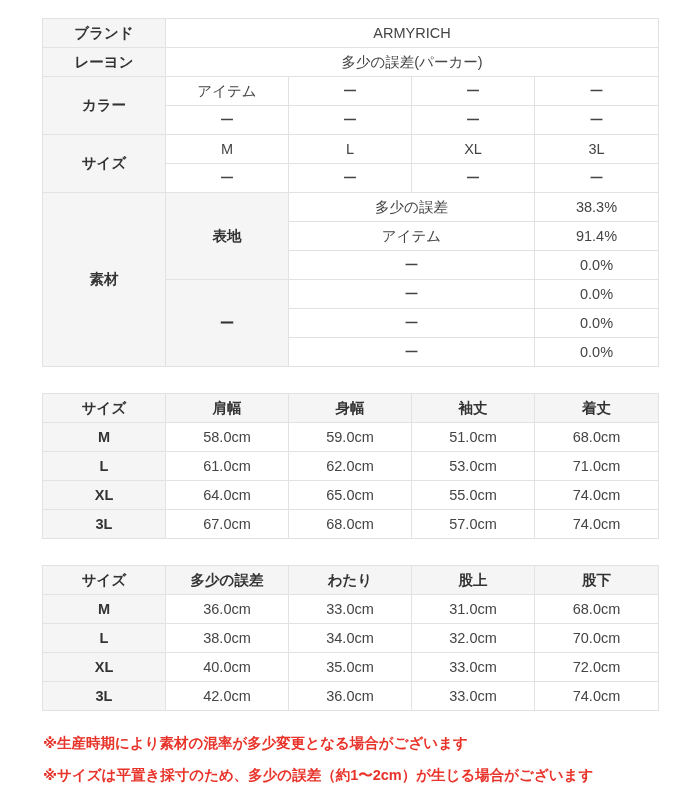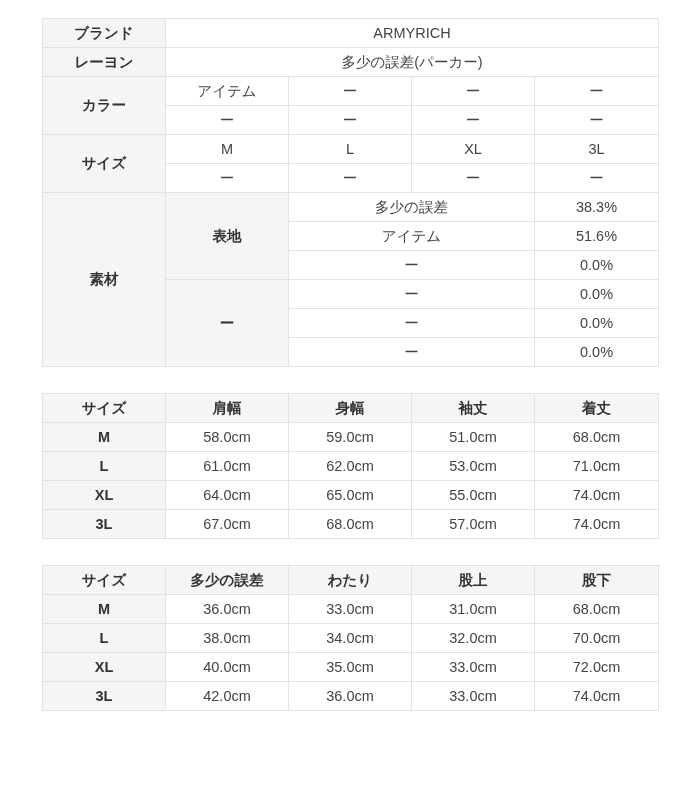--- a/index.html
+++ b/index.html
@@ -119,21 +119,21 @@
       </tr>
 
       <tr>
         <td class="hd" rowspan="6">素材</td>
         <td class="hd" rowspan="3">表地</td>
         <td colspan="2">多少の誤差</td>
         <td>38.3%</td>
       </tr>
       <tr>
         <td colspan="2">アイテム</td>
-        <td>51.6%</td>
+        <td>91.4%</td>
       </tr>
       <tr>
         <td class="dash" colspan="2">ー</td>
         <td>0.0%</td>
       </tr>
       <tr>
         <td class="hd" rowspan="3">ー</td>
         <td class="dash" colspan="2">ー</td>
         <td>0.0%</td>
       </tr>
@@ -243,14 +243,18 @@
       <tr>
         <td class="hd">3L</td>
         <td>42.0cm</td>
         <td>36.0cm</td>
         <td>33.0cm</td>
         <td>74.0cm</td>
       </tr>
     </tbody>
   </table>
 
+  <div class="notes">
+    <div class="note">※生産時期により素材の混率が多少変更となる場合がございます</div>
+    <div class="note">※サイズは平置き採寸のため、多少の誤差（約1〜2cm）が生じる場合がございます</div>
+  </div>
 
 </div>
 
 </body></html>

